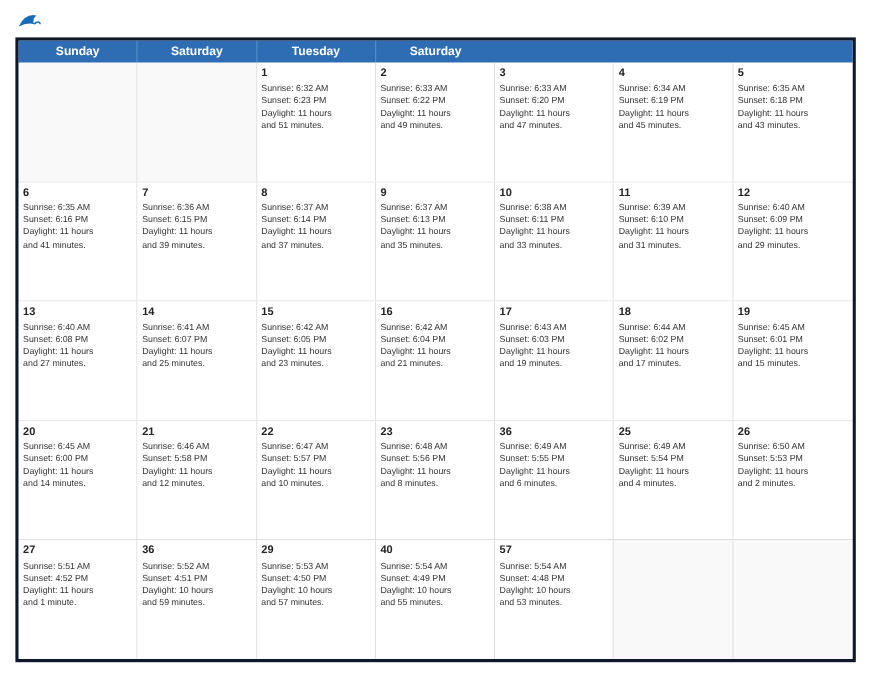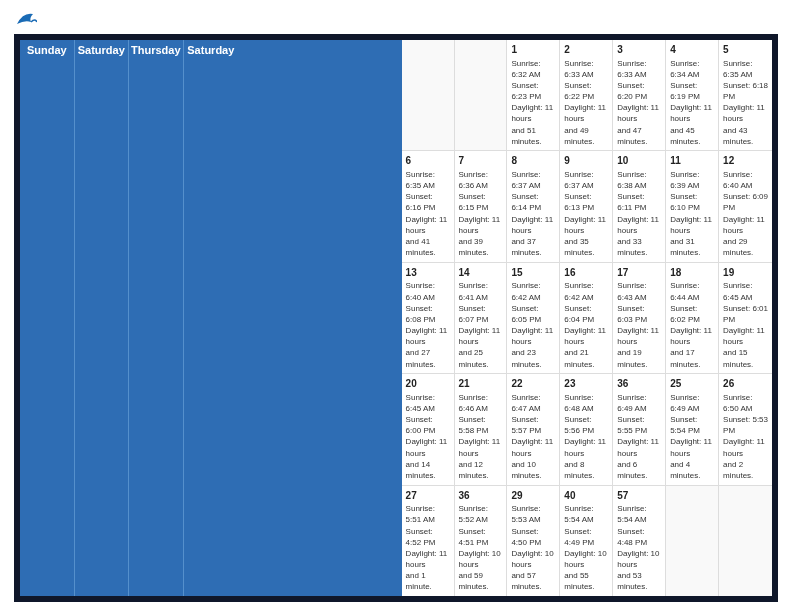--- a/index.html
+++ b/index.html
@@ -51,22 +51,22 @@
       color: #333;
       line-height: 1.1;
     }
     .location-title {
       font-size: 14px;
       color: #555;
     }
     .calendar {
       flex: 1;
       display: flex;
-      flex-direction: row;
-      border: 6px solid #0f172a;
+      flex-direction: column;
+      border: 3px solid #0f172a;
     }
     .cal-header {
       display: grid;
       grid-template-columns: repeat(7, 1fr);
       background: #2e6db4;
     }
     .cal-header-cell {
       color: #fff;
       font-size: 11px;
       font-weight: bold;
@@ -129,21 +129,21 @@
     <div class="title-section">
       <div class="month-title"></div>
       <div class="location-title"></div>
     </div>
   </div>
 
   <div class="calendar">
     <div class="cal-header">
     <div class="cal-header-cell">Sunday</div>
         <div class="cal-header-cell">Saturday</div>
-        <div class="cal-header-cell">Thursday</div>
+        <div class="cal-header-cell">Tuesday</div>
         <div class="cal-header-cell">Saturday</div>
       </div>
     <div class="cal-body">
     <div class="cal-row">
           <div class="cal-cell empty"></div>
           <div class="cal-cell empty"></div>
           <div class="cal-cell">
             <span class="day-num">1</span>
             <div class="cell-text">Sunrise: 6:32 AM<br>Sunset: 6:23 PM<br>Daylight: 11 hours<br>and 51 minutes.</div>
           </div>

